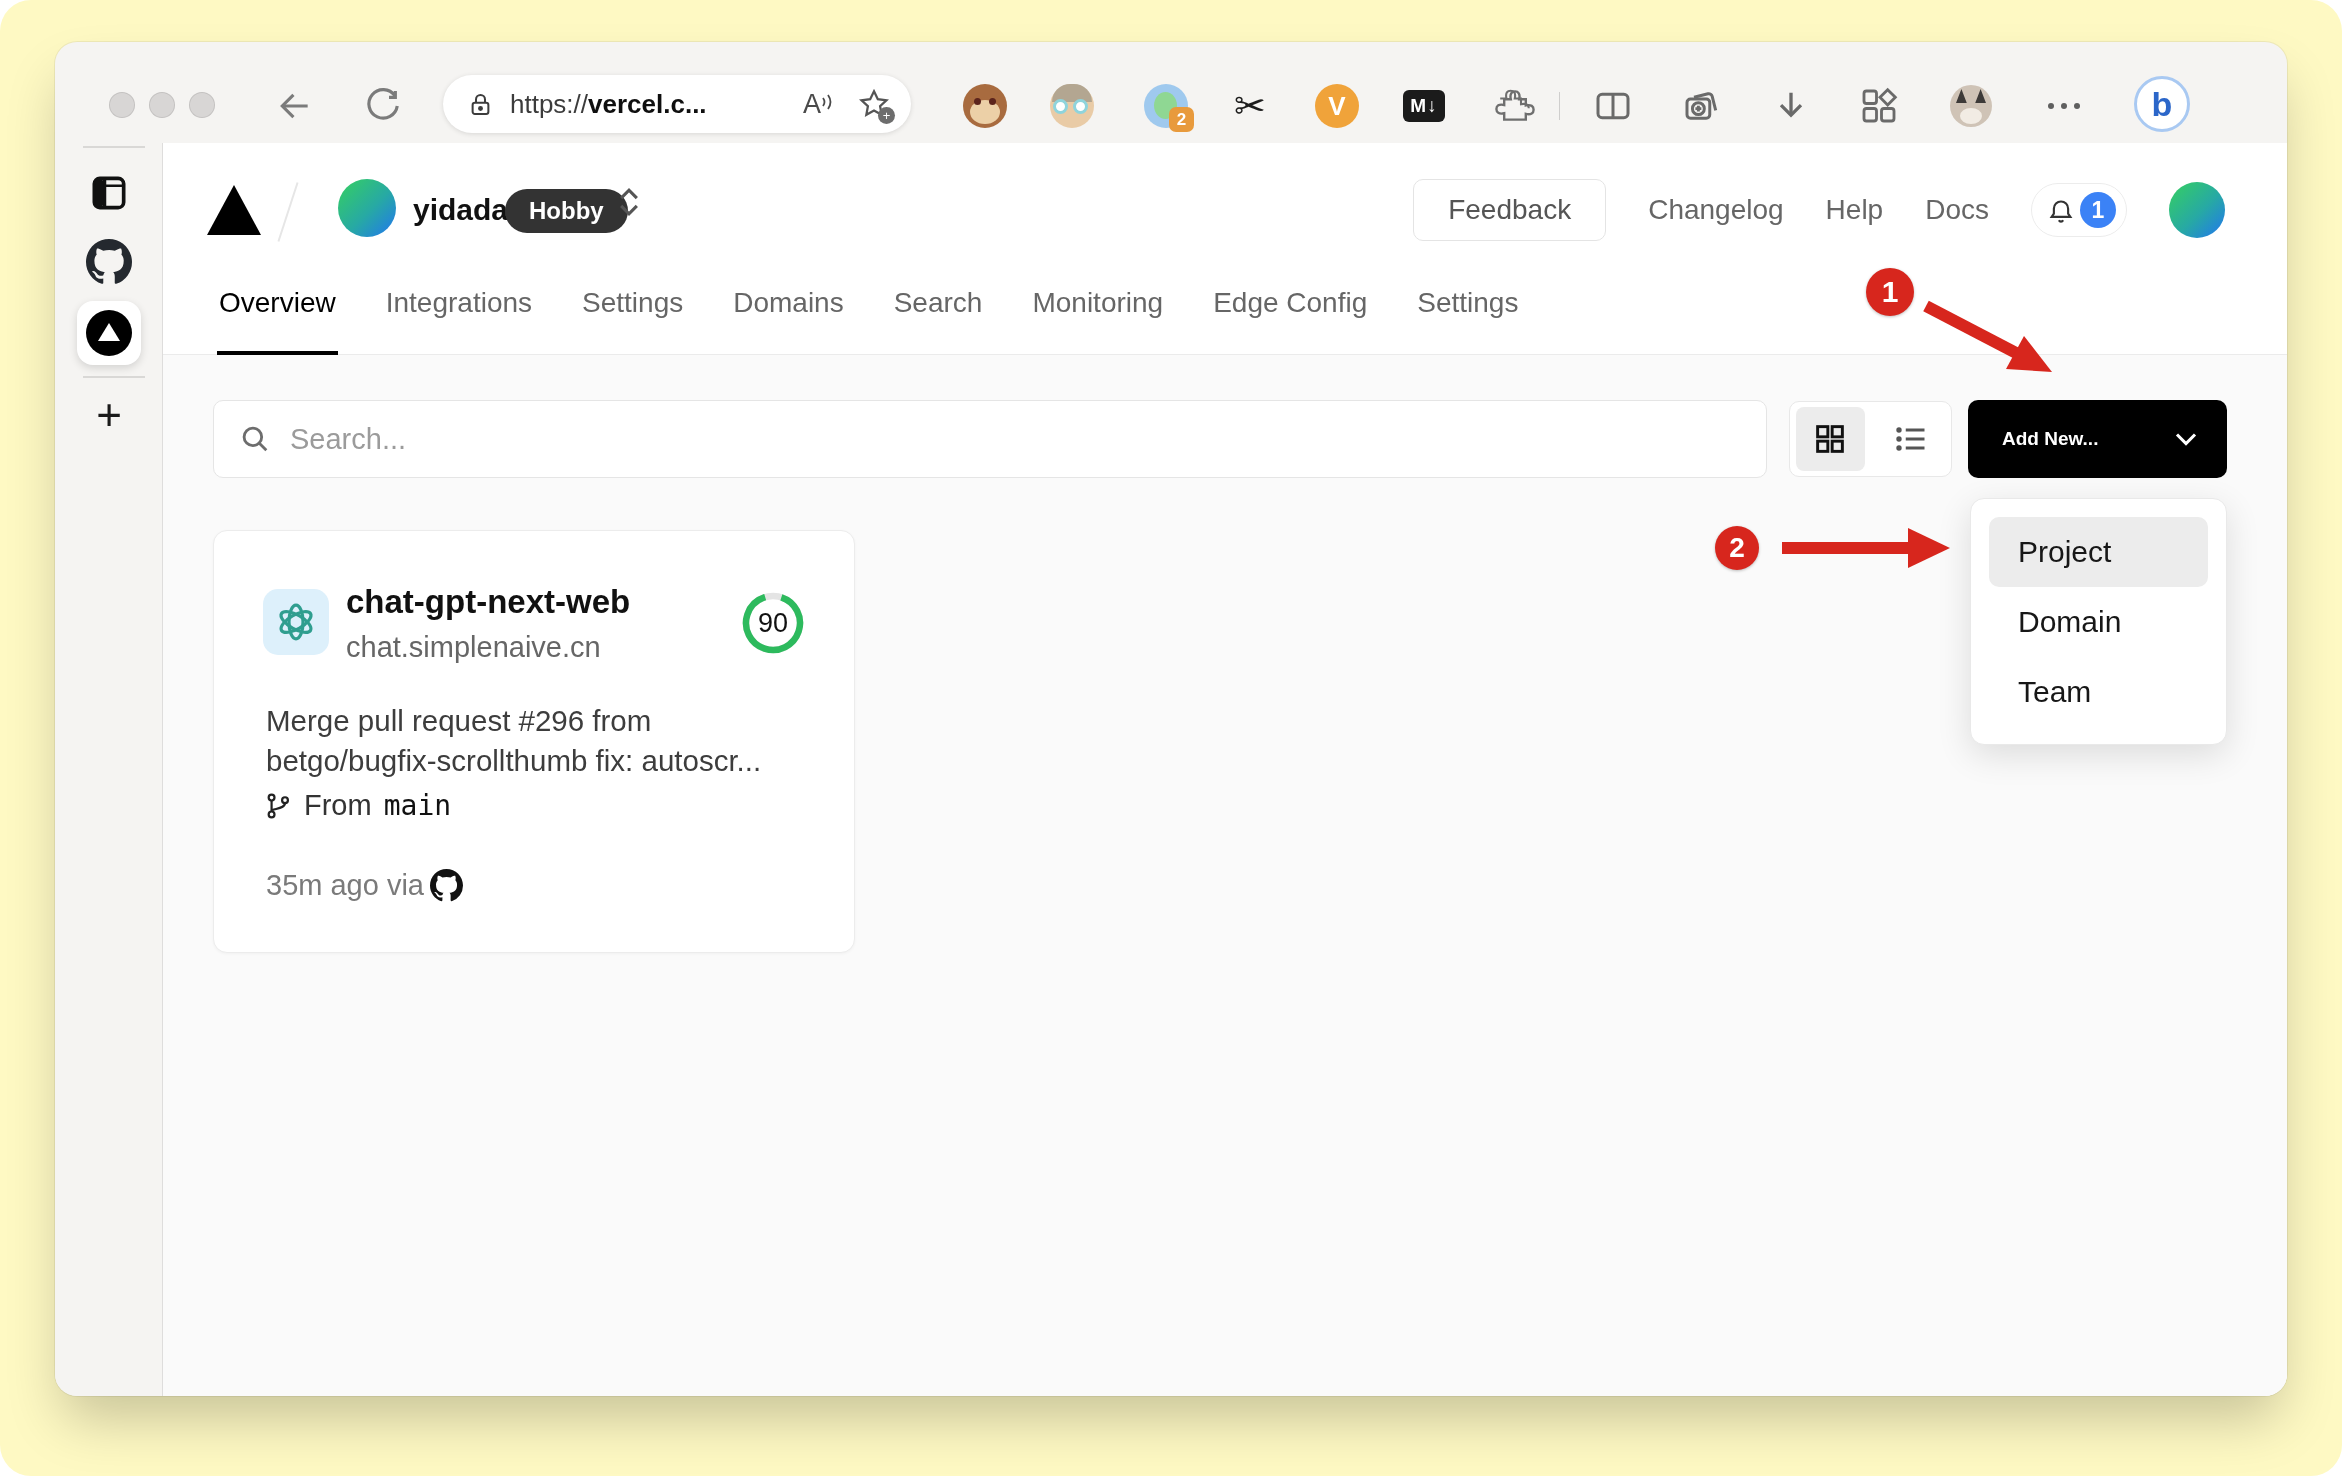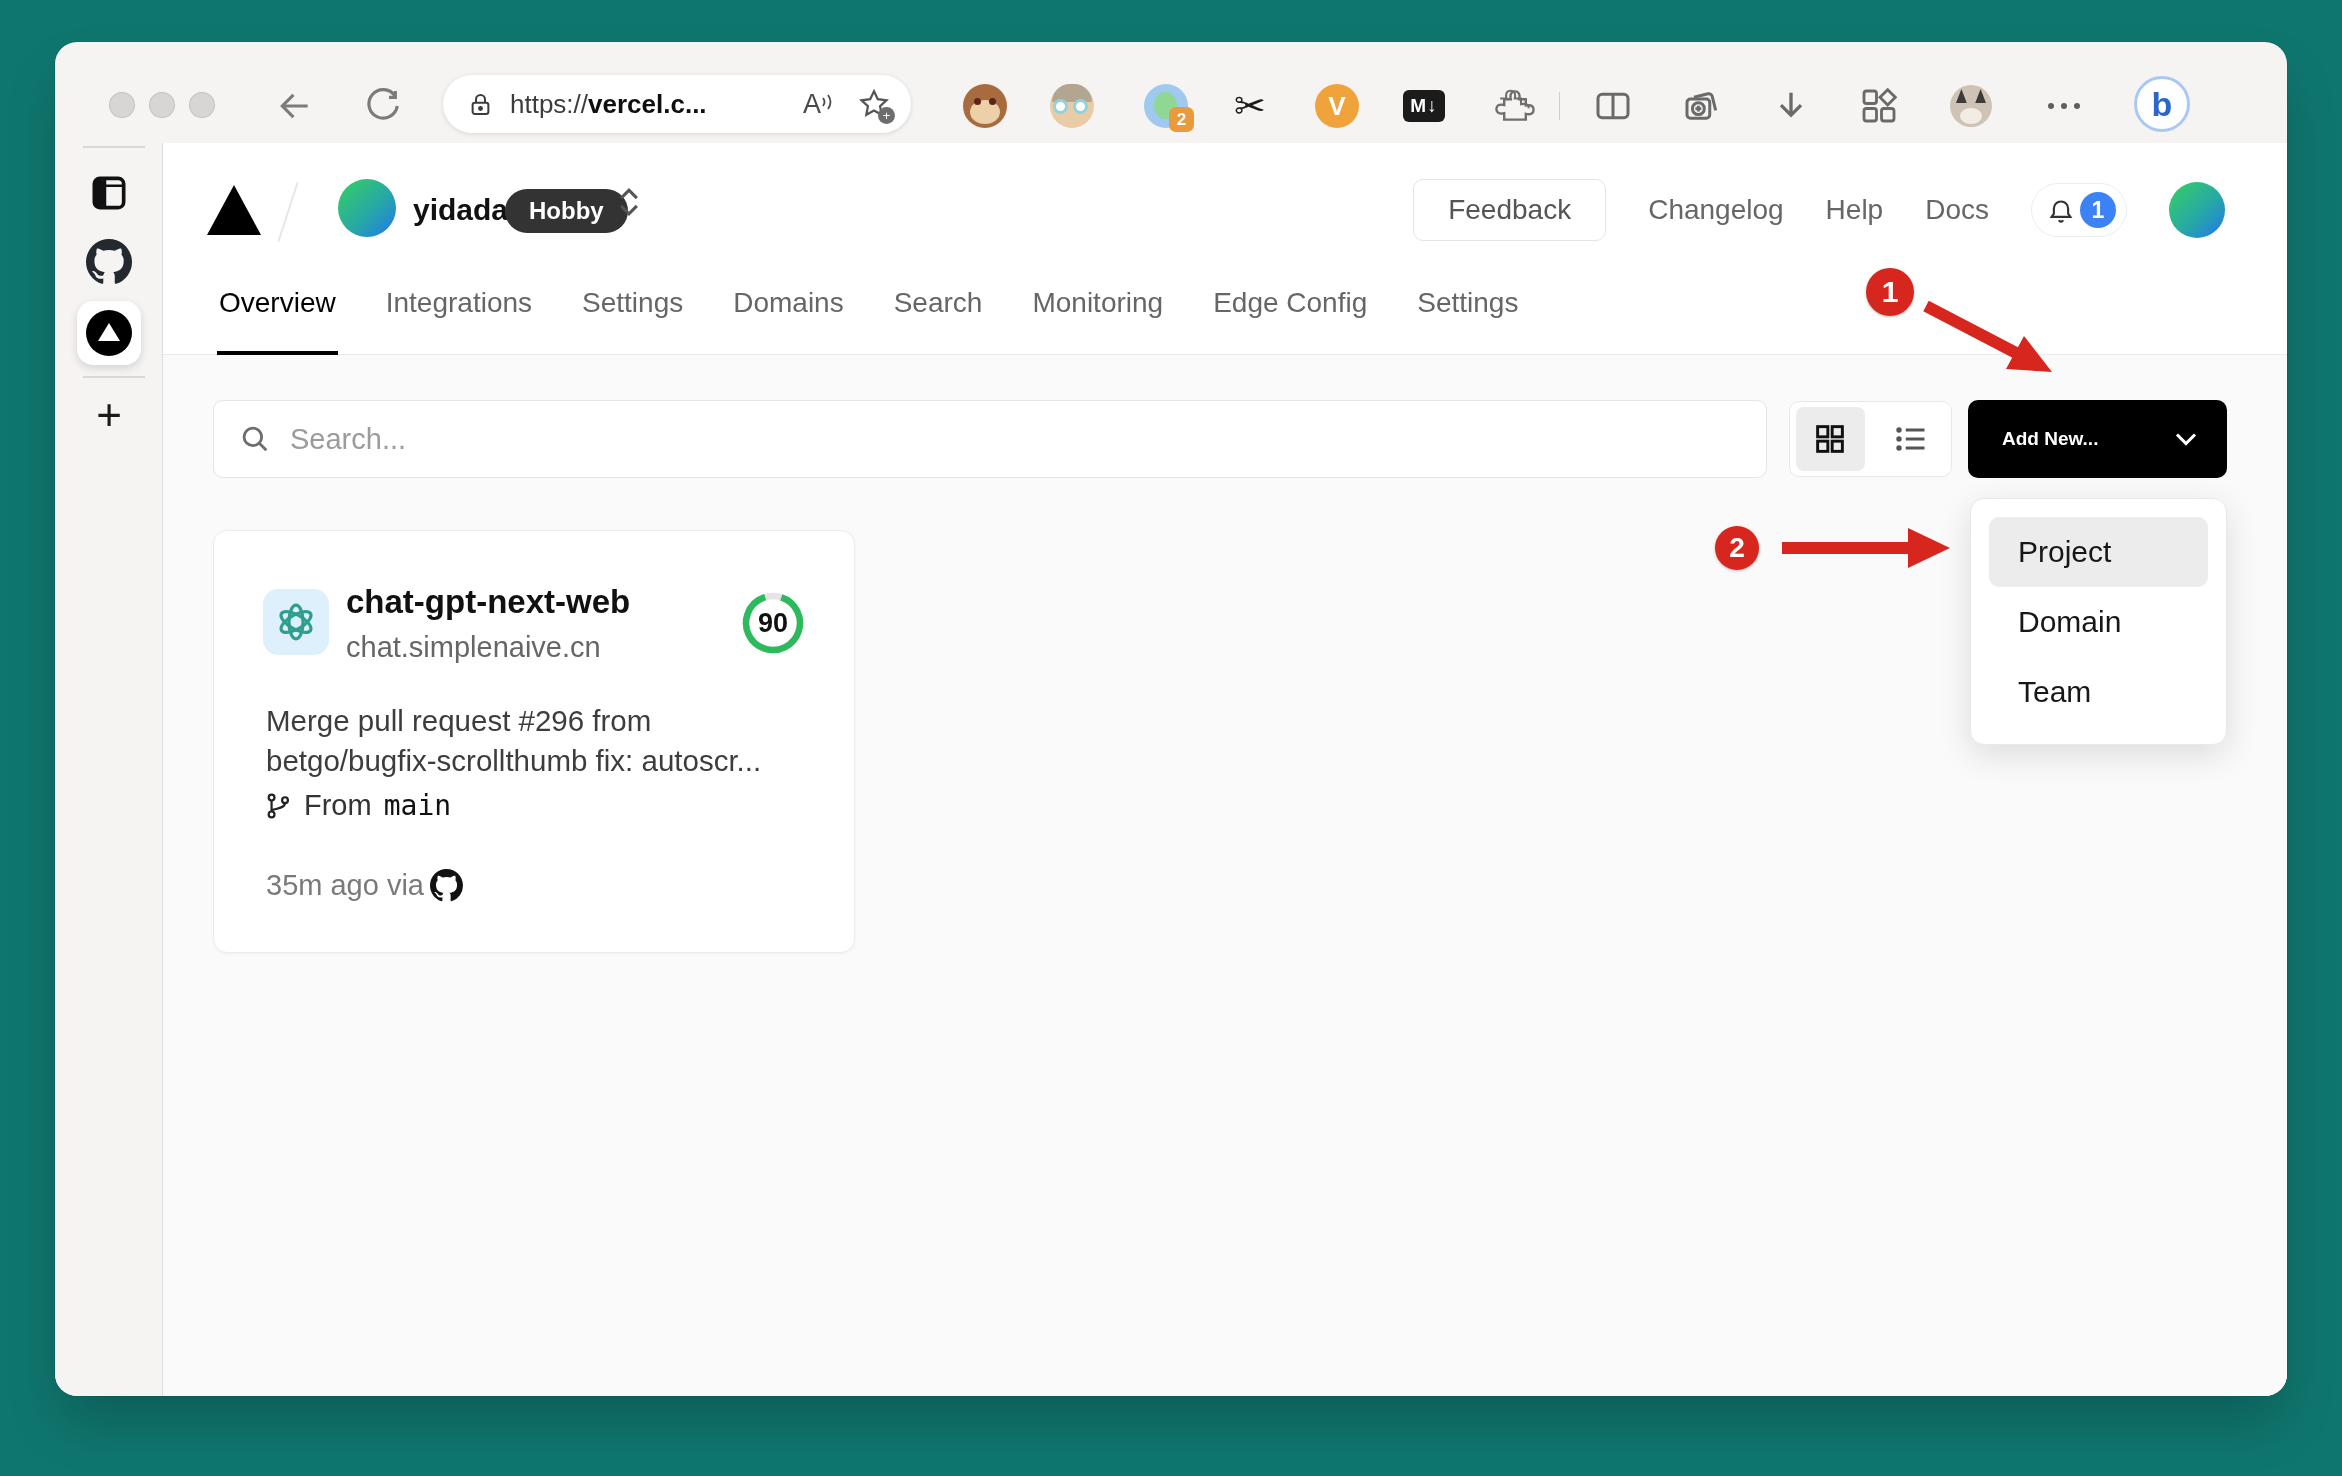--- a/index.html
+++ b/index.html
@@ -1,18 +1,18 @@
 <!DOCTYPE html>
 <html style="--red: #d7261d;"><head>
 <meta charset="utf-8">
 <style>
   * { margin:0; padding:0; box-sizing:border-box; }
   html,body { width:2342px; height:1476px; background:#fff; overflow:hidden;
     font-family:"Liberation Sans","DejaVu Sans",sans-serif; }
-  .stage { position:relative; width:2342px; height:1476px; background:#0f766e; }
+  .stage { position:relative; width:2342px; height:1476px; background:#fef9c3;border-radius:31px; }
 
   
   .window { position:absolute; left:55px; top:42px; width:2232px; height:1354px;
     background:#f5f4f2; border-radius:22px; overflow:hidden;
     box-shadow:0 30px 55px -8px rgba(0,0,0,.22), 0 0 0 1px rgba(0,0,0,.06); }
 
   
   .toolbar { position:relative; height:101px; }
   .tl { position:absolute; top:50px; width:26px; height:26px; border-radius:50%;
     background:#d8d6d5; border:1px solid rgba(0,0,0,.09); }
@@ -100,21 +100,21 @@
 
   
   .card { position:absolute; left:50px; top:175px; width:642px; height:423px; background:#fff;
     border:1px solid #ececec; border-radius:14px; box-shadow:0 1px 3px rgba(0,0,0,.04); }
   .app-ic { position:absolute; left:49px; top:58px; width:66px; height:66px; border-radius:15px;
     background:#ddf0fb; display:flex; align-items:center; justify-content:center; }
   .card-title { position:absolute; left:132px; top:52px; font-size:33px; font-weight:700; color:#111; }
   .card-domain { position:absolute; left:132px; top:100px; font-size:29px; color:#666; }
   .ring-wrap { position:absolute; left:526px; top:59px; width:66px; height:66px; }
   .ring-num { position:absolute; inset:0; display:flex; align-items:center; justify-content:center;
-    font-size:27px; color:#111;font-weight:bold; }
+    font-size:27px; color:#111; }
   .commit { position:absolute; left:52px; top:170px; width:545px; font-size:29.5px; color:#3d3d3d; line-height:40px; }
   .branch-row { position:absolute; left:50px; top:258px; display:flex; align-items:center; gap:12px;
     font-size:29px; color:#333; }
   .mono { font-family:"DejaVu Sans Mono","Liberation Mono",monospace; font-size:28px; color:#111; }
   .card-meta { position:absolute; left:52px; top:338px; display:flex; align-items:center; gap:6px;
     font-size:29px; color:#7a7a7a; }
 
   
   .dropdown { position:absolute; left:1807px; top:143px; width:257px; height:247px; background:#fff;
     border:1px solid #e9e9e9; border-radius:14px; box-shadow:0 10px 34px rgba(0,0,0,.12); z-index:20; padding:18px; }

